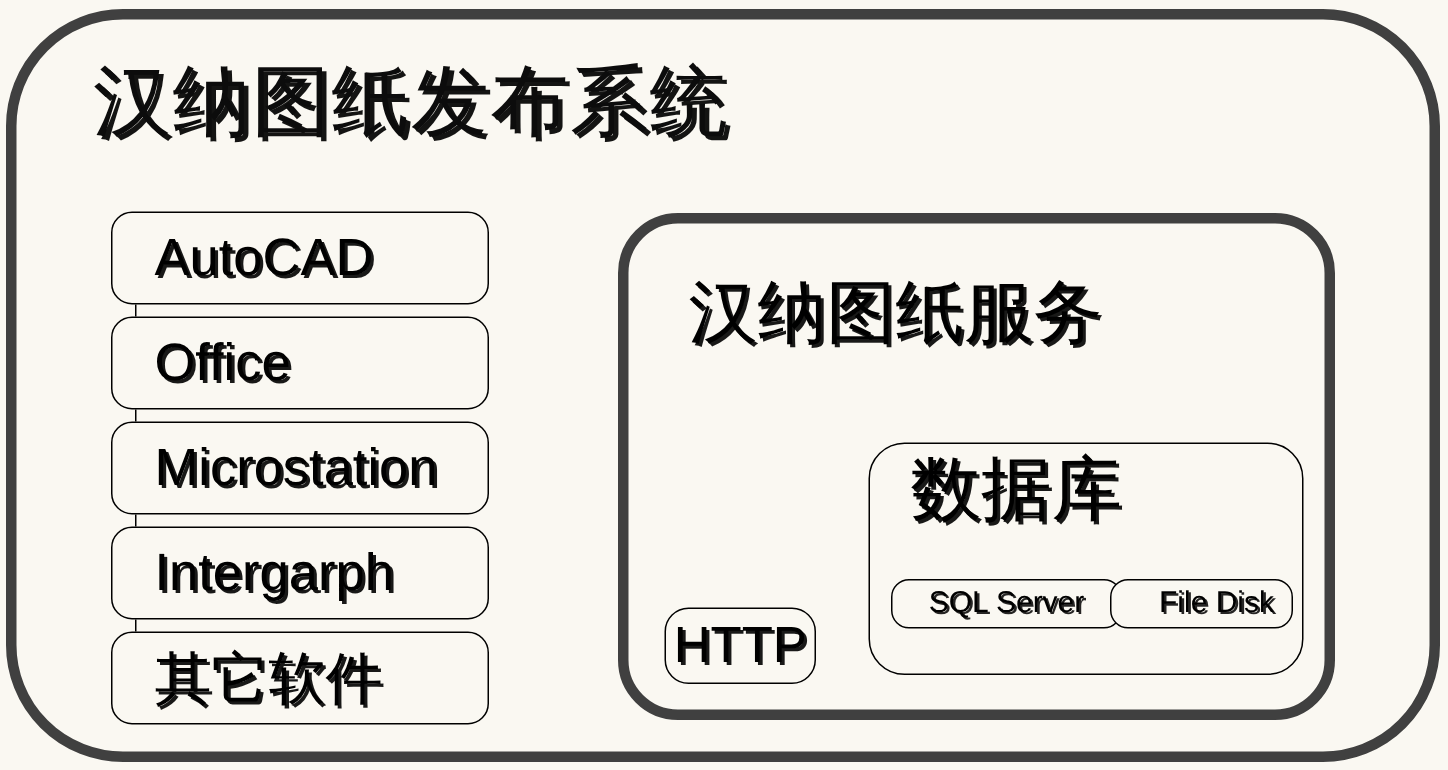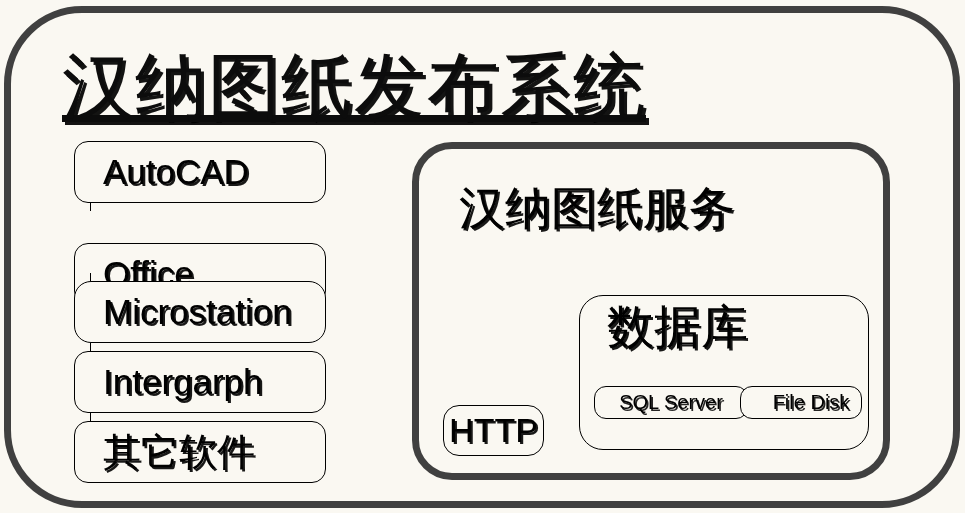--- a/index.html
+++ b/index.html
@@ -35,34 +35,33 @@
     width: 956px;
     height: 502px;
     border-radius: 78px;
     display: block;
   }
 
   
   #system-title {
     position: absolute;
     left: 62px;
-    top: 36px;
+    top: 18px;
     width: 790px;
     height: 100px;
     display: flex;
     align-items: center;
     justify-content: flex-start;
     font-family: "DejaVu Serif", "Liberation Serif", serif;
-    font-size: 72px;
+    font-size: 52px;
     line-height: 1;
     letter-spacing: 1px;
     white-space: nowrap;
     text-shadow: 3px 3px 0 rgba(0,0,0,0.92);
     color: #0c0c0c;
-    text-decoration: underline;
   }
 
   
   #client-stack {
     position: absolute;
     left: 74px;
     top: 141px;
     width: 252px;
     height: 338px;
   }
@@ -177,23 +176,23 @@
 
 <div id="canvas">
 
   <div class="node" id="outer-frame"></div>
 
   <div id="system-title">汉纳图纸发布系统</div>
 
   <div id="client-stack">
     <div class="client-box" style="top:0px;">AutoCAD</div>
     <div class="connector" style="top:62px;"></div>
-    <div class="client-box" style="top:70px;margin-top:32px;">Office</div>
+    <div class="client-box" style="top:70px;">Office</div>
     <div class="connector" style="top:132px;"></div>
-    <div class="client-box" style="top:140px;border-radius:17px;">Microstation</div>
+    <div class="client-box" style="top:140px;">Microstation</div>
     <div class="connector" style="top:202px;"></div>
     <div class="client-box" style="top:210px;">Intergarph</div>
     <div class="connector" style="top:272px;"></div>
     <div class="client-box cjk" style="top:280px;">其它软件</div>
   </div>
 
   <div class="node" id="server-panel">
 
     <div id="server-title">汉纳图纸服务</div>
 

